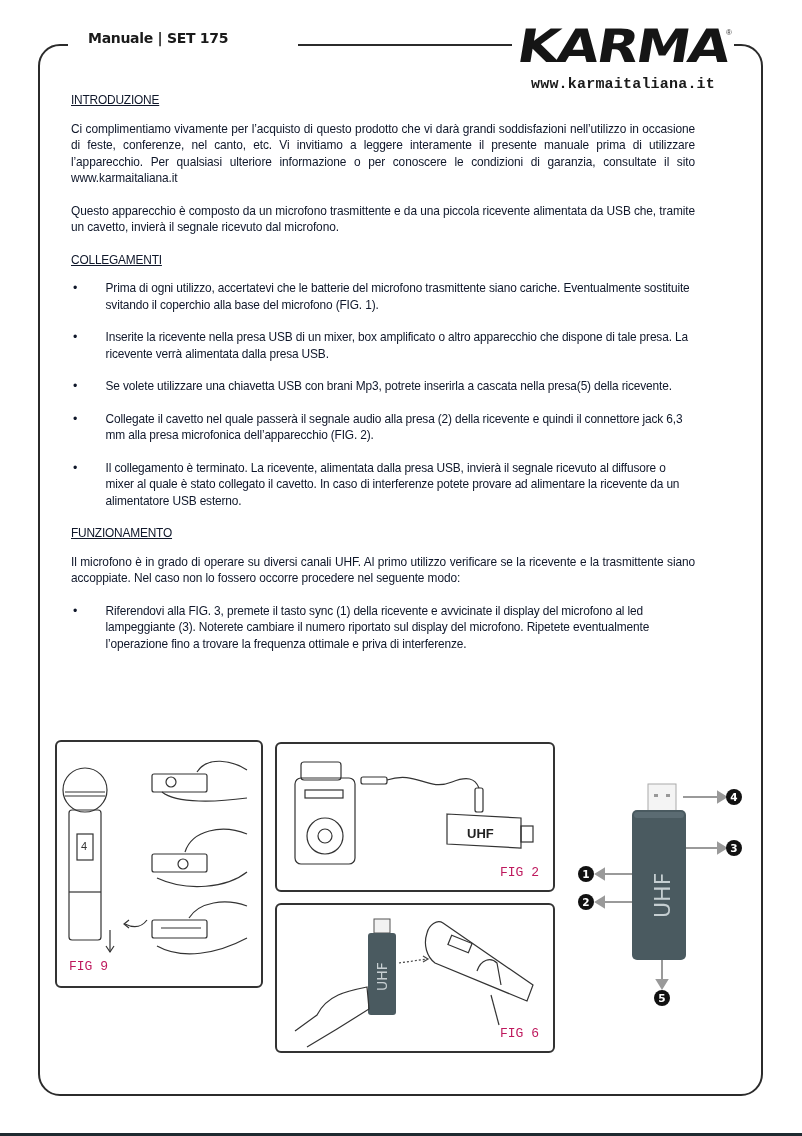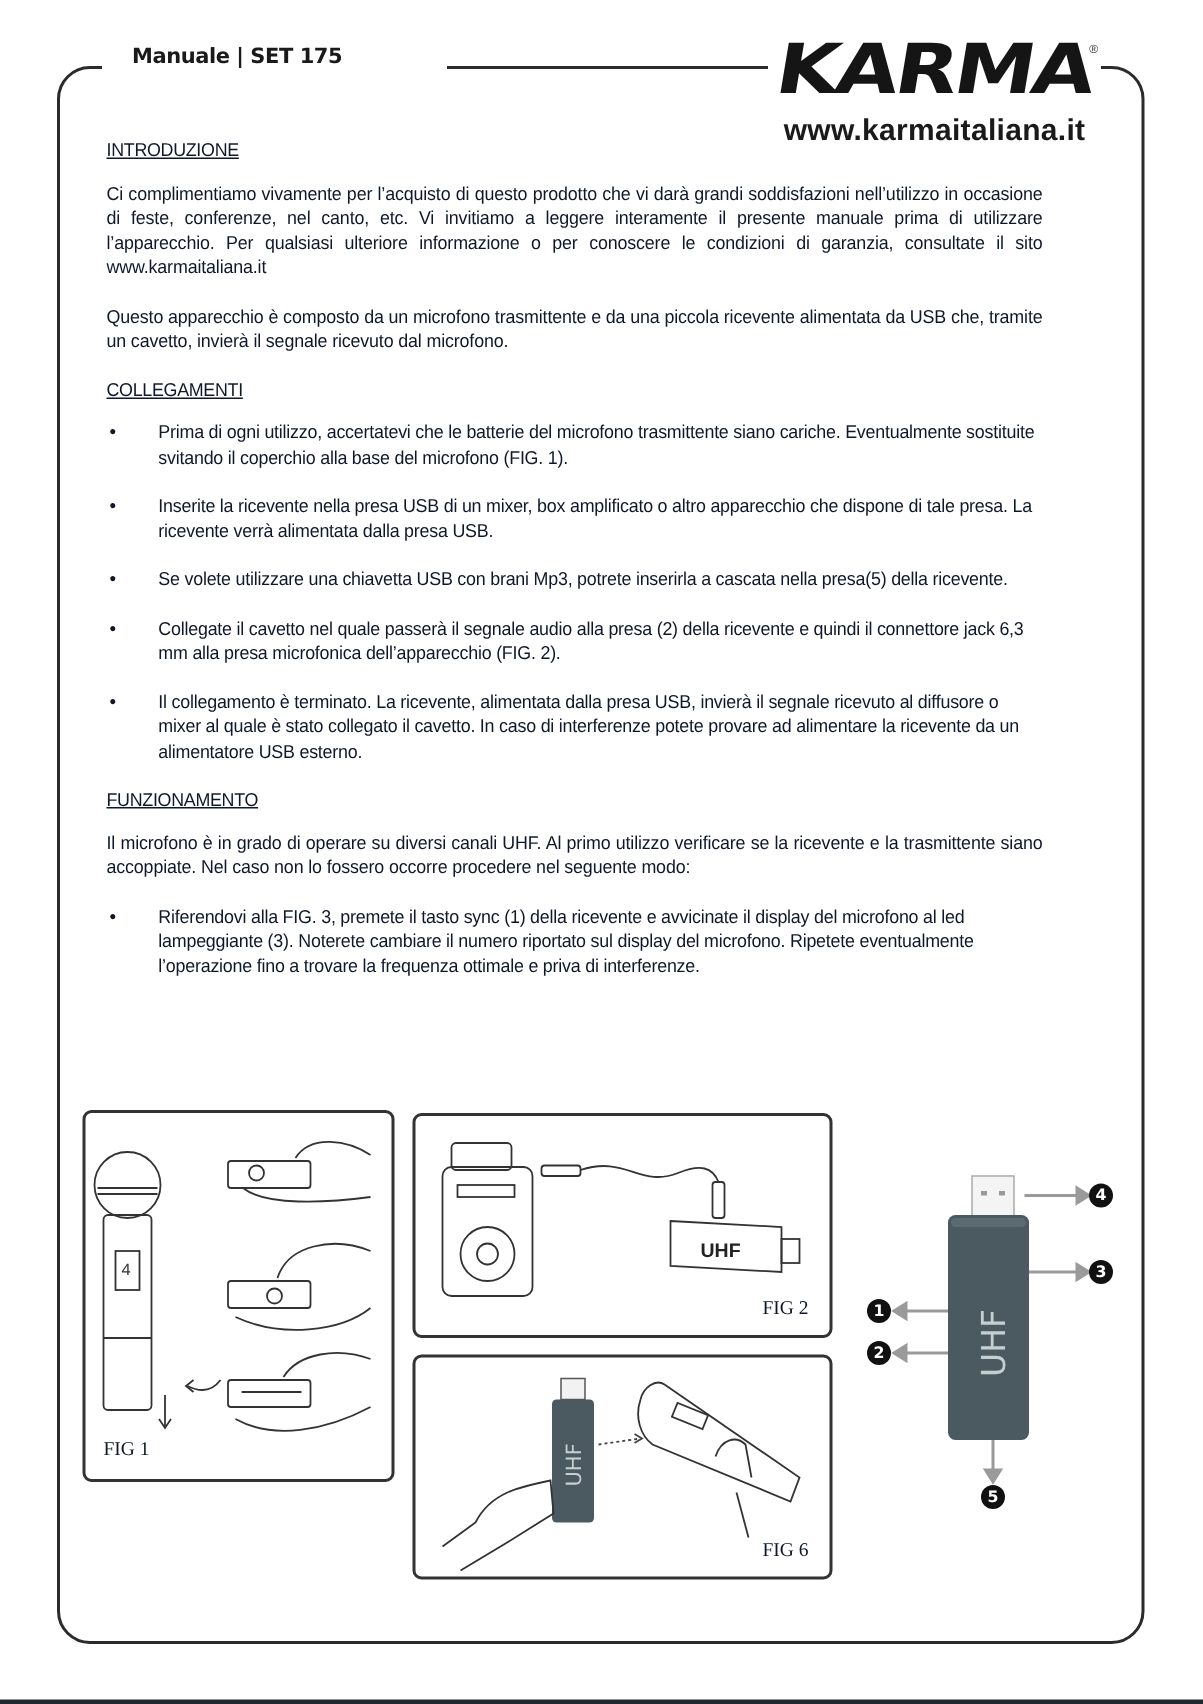--- a/index.html
+++ b/index.html
@@ -9,36 +9,36 @@
   .frame { position:absolute; left:38px; top:44px; width:725px; height:1052px; border:2px solid #2b2b2b; border-radius:22px; box-sizing:border-box; }
   .gap { position:absolute; top:38px; height:14px; background:#fff; }
   .gap-title { left:68px; width:230px; }
   .gap-logo { left:512px; width:222px; }
 
   .doc-title { position:absolute; left:88px; top:30px; font-family:"DejaVu Sans", sans-serif; font-weight:bold; font-size:14px; letter-spacing:-0.3px; color:#1a1a1a; white-space:nowrap; }
 
   .logo { position:absolute; left:512px; top:22px; width:222px; }
   .logo-word { display:block; font-family:"DejaVu Sans", sans-serif; font-weight:900; font-size:46px; line-height:48px; letter-spacing:-2px; color:#151515; text-align:center; transform:scaleX(1.18) skewX(-8deg); transform-origin:center; }
   .logo-reg { position:absolute; right:2px; top:6px; font-size:8px; color:#333; }
-  .logo-url { display:block; margin-top:6px; font-family:Liberation Sans, sans-serif; font-weight:bold; font-size:20px; color:#1a1a1a; text-align:center; letter-spacing:0.2px; }
+  .logo-url { display:block; margin-top:6px; font-family:Liberation Mono, monospace; font-weight:bold; font-size:15px; color:#1a1a1a; text-align:center; letter-spacing:0.2px; }
 
   .content { position:absolute; left:71px; top:92px; width:650px; font-family:"Liberation Sans Narrow","Liberation Sans", sans-serif; font-size:12.4px; line-height:16.5px; color:#0f172a; }
   .content .cond { transform:scaleX(0.96); transform-origin:left; }
   .heading { text-decoration:underline; font-size:12.4px; margin:0 0 12px 0; letter-spacing:-0.2px; }
   .para { margin:0 0 16px 0; text-align:justify; letter-spacing:-0.1px; }
   ul.bullets { list-style:none; margin:0; padding:0; }
   ul.bullets li { position:relative; padding-left:36px; margin:0 0 16px 0; letter-spacing:-0.15px; }
   ul.bullets li .dot { position:absolute; left:2px; top:0; font-size:13px; }
 
   
   .fig { position:absolute; border:2px solid #333; border-radius:6px; box-sizing:border-box; background:#fff; }
   .fig1 { left:55px; top:740px; width:208px; height:248px; }
   .fig2 { left:275px; top:742px; width:280px; height:150px; }
   .fig3 { left:275px; top:903px; width:280px; height:150px; }
-  .fig-label { position:absolute; font-family:Liberation Serif, serif; font-size:13px; color:#0f172a; }
+  .fig-label { position:absolute; font-family:Liberation Mono, monospace; font-size:13px; color:#be185d; }
   .fig1 .fig-label { left:12px; bottom:12px; }
   .fig2 .fig-label, .fig3 .fig-label { right:14px; bottom:10px; }
   .fig svg { position:absolute; left:0; top:0; }
 
   .dongle { position:absolute; left:560px; top:760px; width:200px; height:260px; }
   .callout { position:absolute; width:16px; height:16px; border-radius:50%; background:#111; color:#fff; font-family:"DejaVu Sans", sans-serif; font-weight:bold; font-size:10.5px; line-height:16px; text-align:center; }
 
   .bottom-bar { position:absolute; left:0; bottom:0; width:802px; height:3px; background:#1f2a30; }
 </style>
 </head>
@@ -107,21 +107,21 @@
       <path d="M100,136 C130,150 170,146 190,130"></path>
       <circle cx="126" cy="122" r="5"></circle>
 
       <rect x="95" y="178" width="55" height="18" rx="2"></rect>
       <path d="M132,176 C142,160 168,156 190,164"></path>
       <path d="M100,204 C125,218 160,212 190,196"></path>
       <line x1="104" y1="186" x2="144" y2="186"></line>
     </g>
     <text x="24" y="108" font-family="Liberation Sans, sans-serif" font-size="11" fill="#333">4</text>
   </svg>
-  <span class="fig-label">FIG 1</span>
+  <span class="fig-label">FIG 9</span>
 </div>
 
 <div class="fig fig2">
   <svg width="276" height="146" viewBox="0 0 276 146">
     <g fill="none" stroke="#333" stroke-width="1.2">
 
       <rect x="24" y="18" width="40" height="18" rx="3"></rect>
       <rect x="18" y="34" width="60" height="86" rx="6"></rect>
       <rect x="28" y="46" width="38" height="8"></rect>
       <circle cx="48" cy="92" r="18"></circle>

